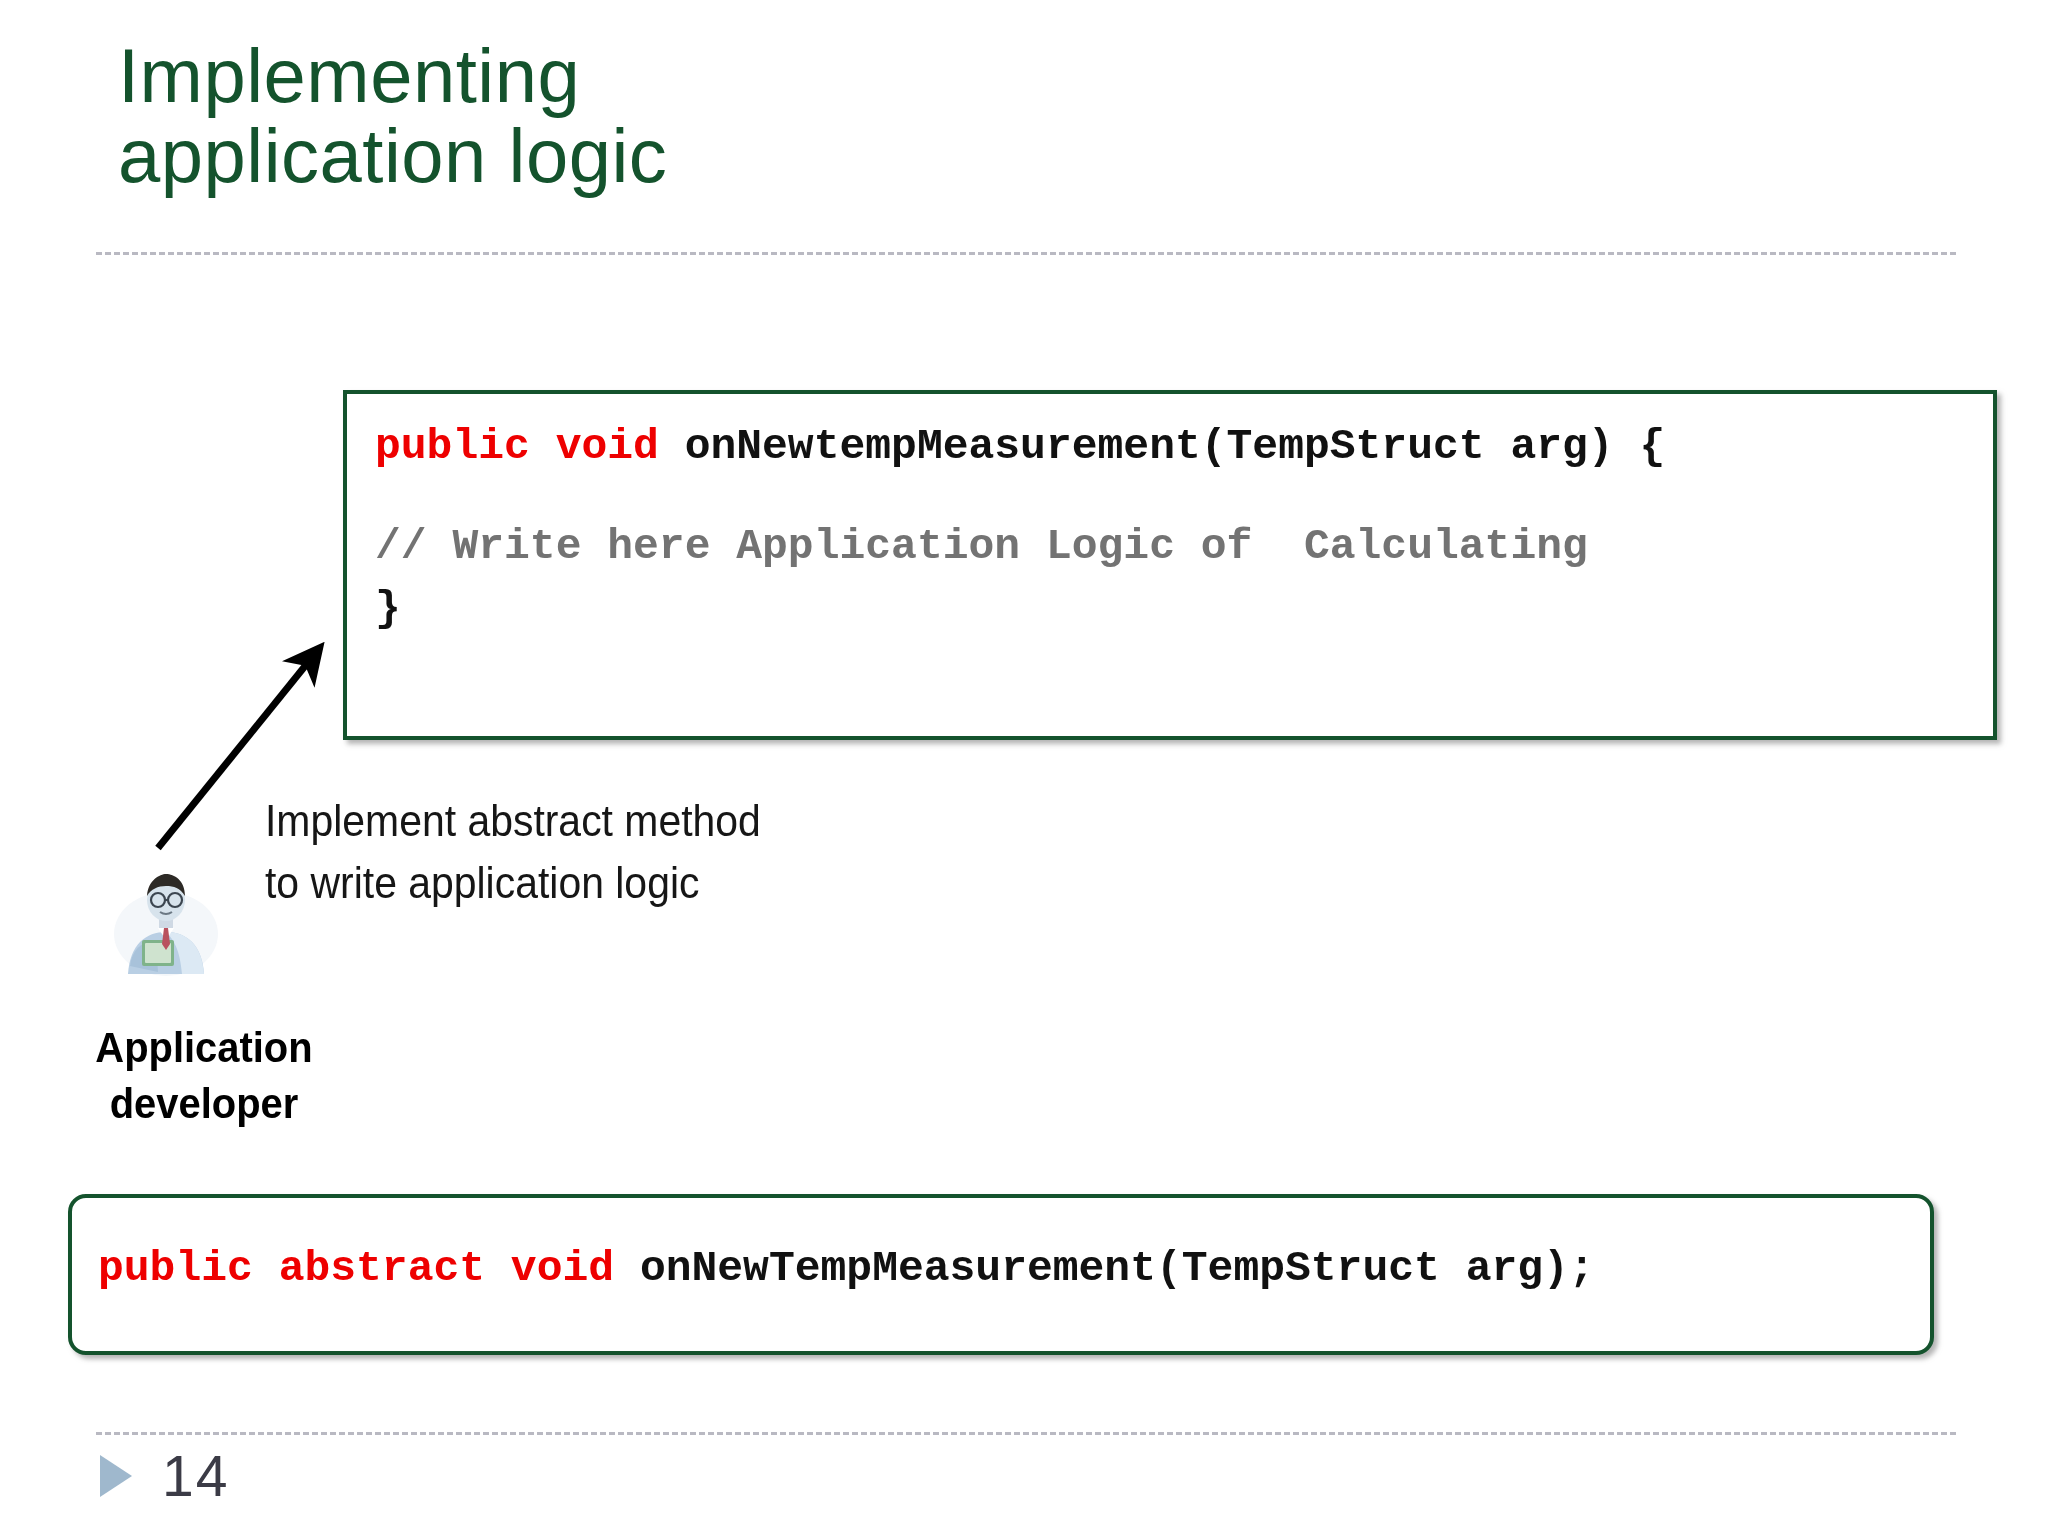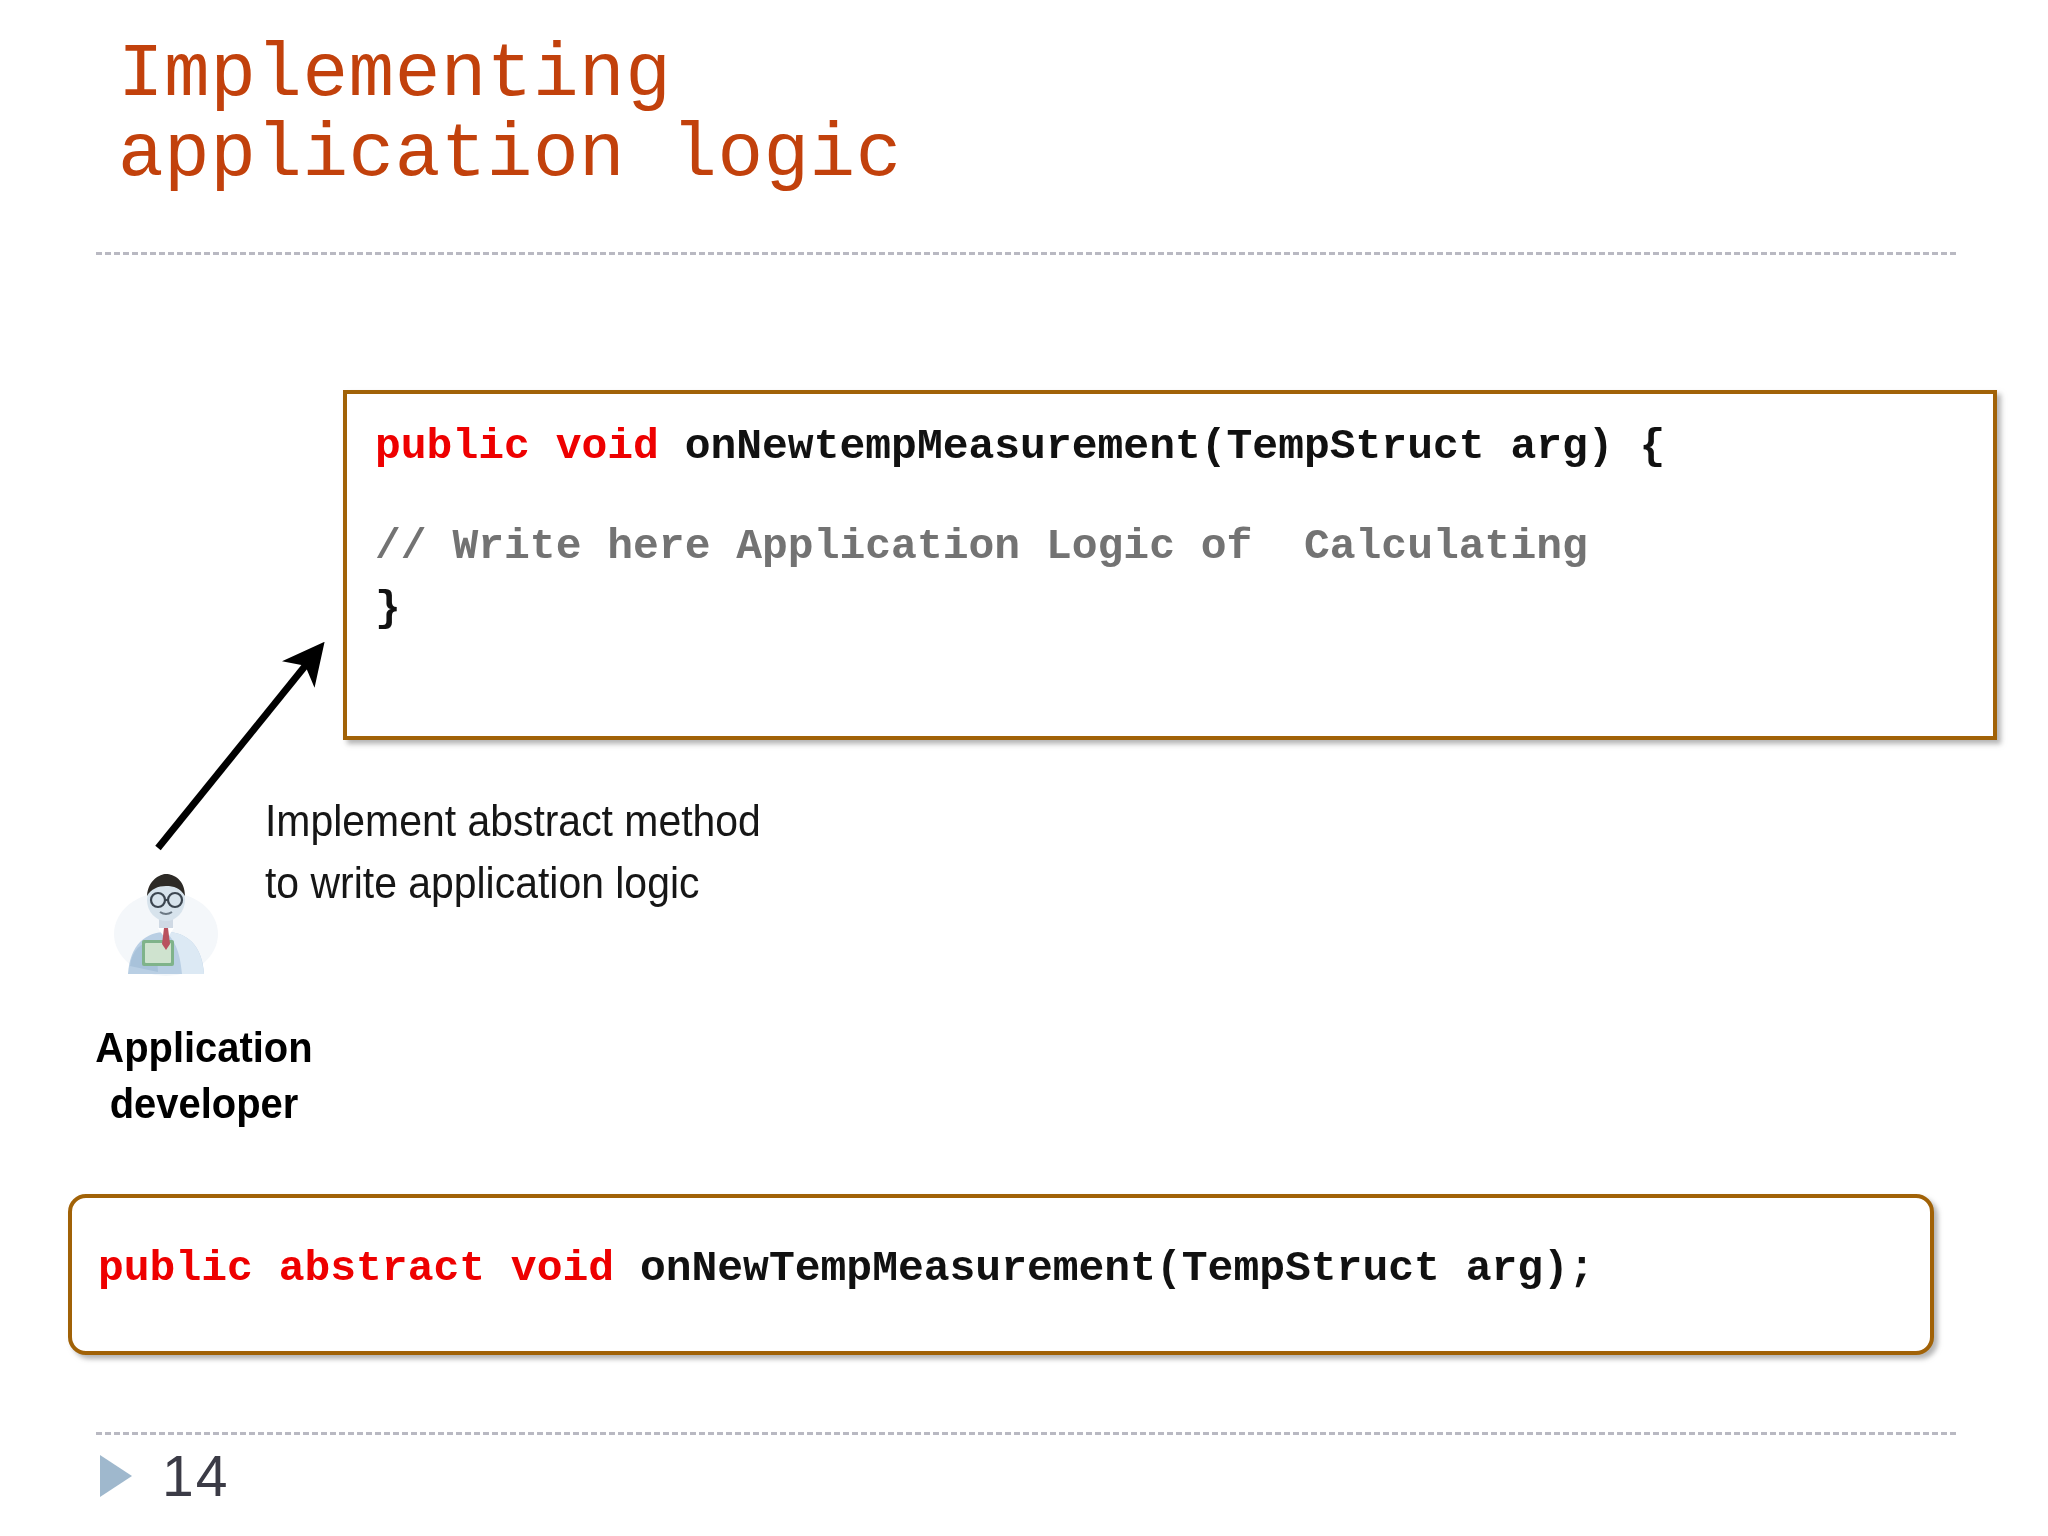--- a/index.html
+++ b/index.html
@@ -14,24 +14,24 @@
     overflow: hidden;
     font-family: "Liberation Sans", sans-serif;
   }
 
   
   #slide-title {
     position: absolute;
     left: 118px;
     top: 36px;
     width: 1700px;
-    font-family: Liberation Mono, monospace;
+    font-family: Liberation Sans, sans-serif;
     font-size: 76px;
     line-height: 1.05;
-    color: #c2410c;
+    color: #14532d;
     letter-spacing: 0.5px;
     white-space: pre-line;
   }
 
   
   .dashed-rule {
     position: absolute;
     height: 0;
     border-top: 3px dashed #b9b9c2;
   }
@@ -43,21 +43,21 @@
   #footer-rule {
     left: 96px;
     top: 1432px;
     width: 1860px;
   }
 
   
   .code-box {
     position: absolute;
     background: #ffffff;
-    border: 4px solid #a16207;
+    border: 4px solid #14532d;
     box-shadow: 4px 4px 5px rgba(120,120,120,0.55);
     box-sizing: border-box;
   }
   #code-box-impl {
     left: 343px;
     top: 390px;
     width: 1654px;
     height: 350px;
     padding: 22px 0 0 28px;
   }

